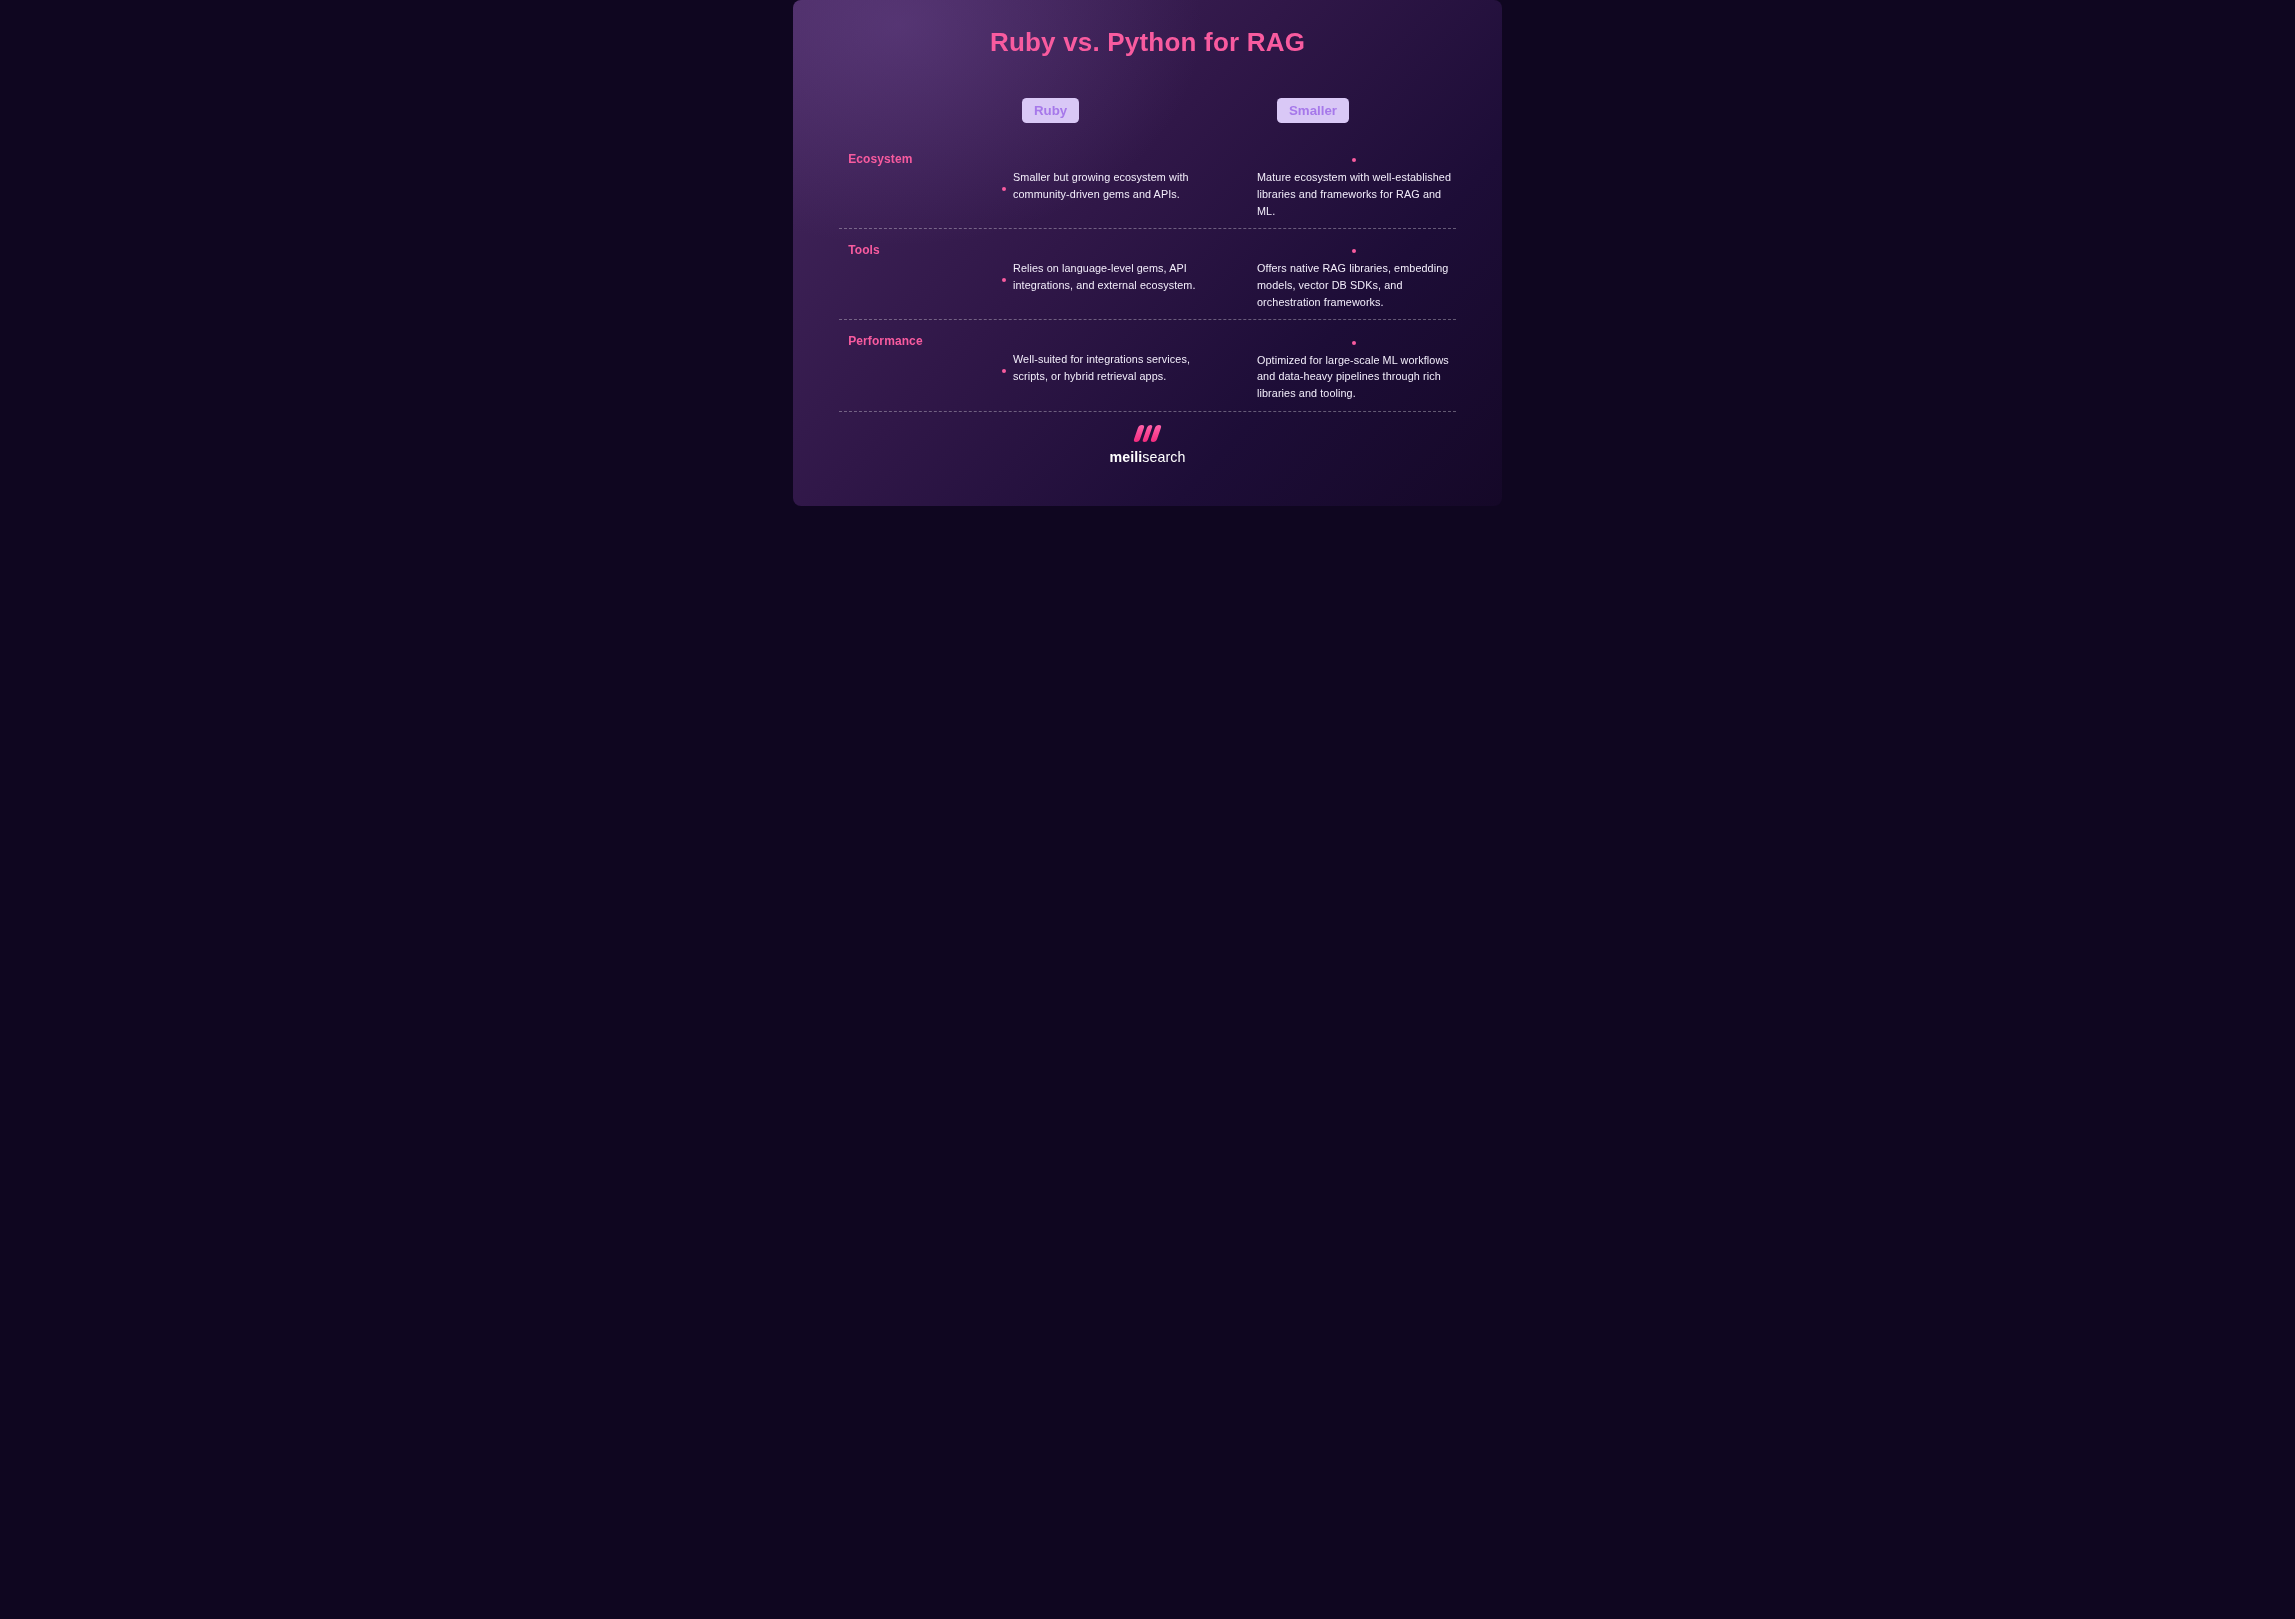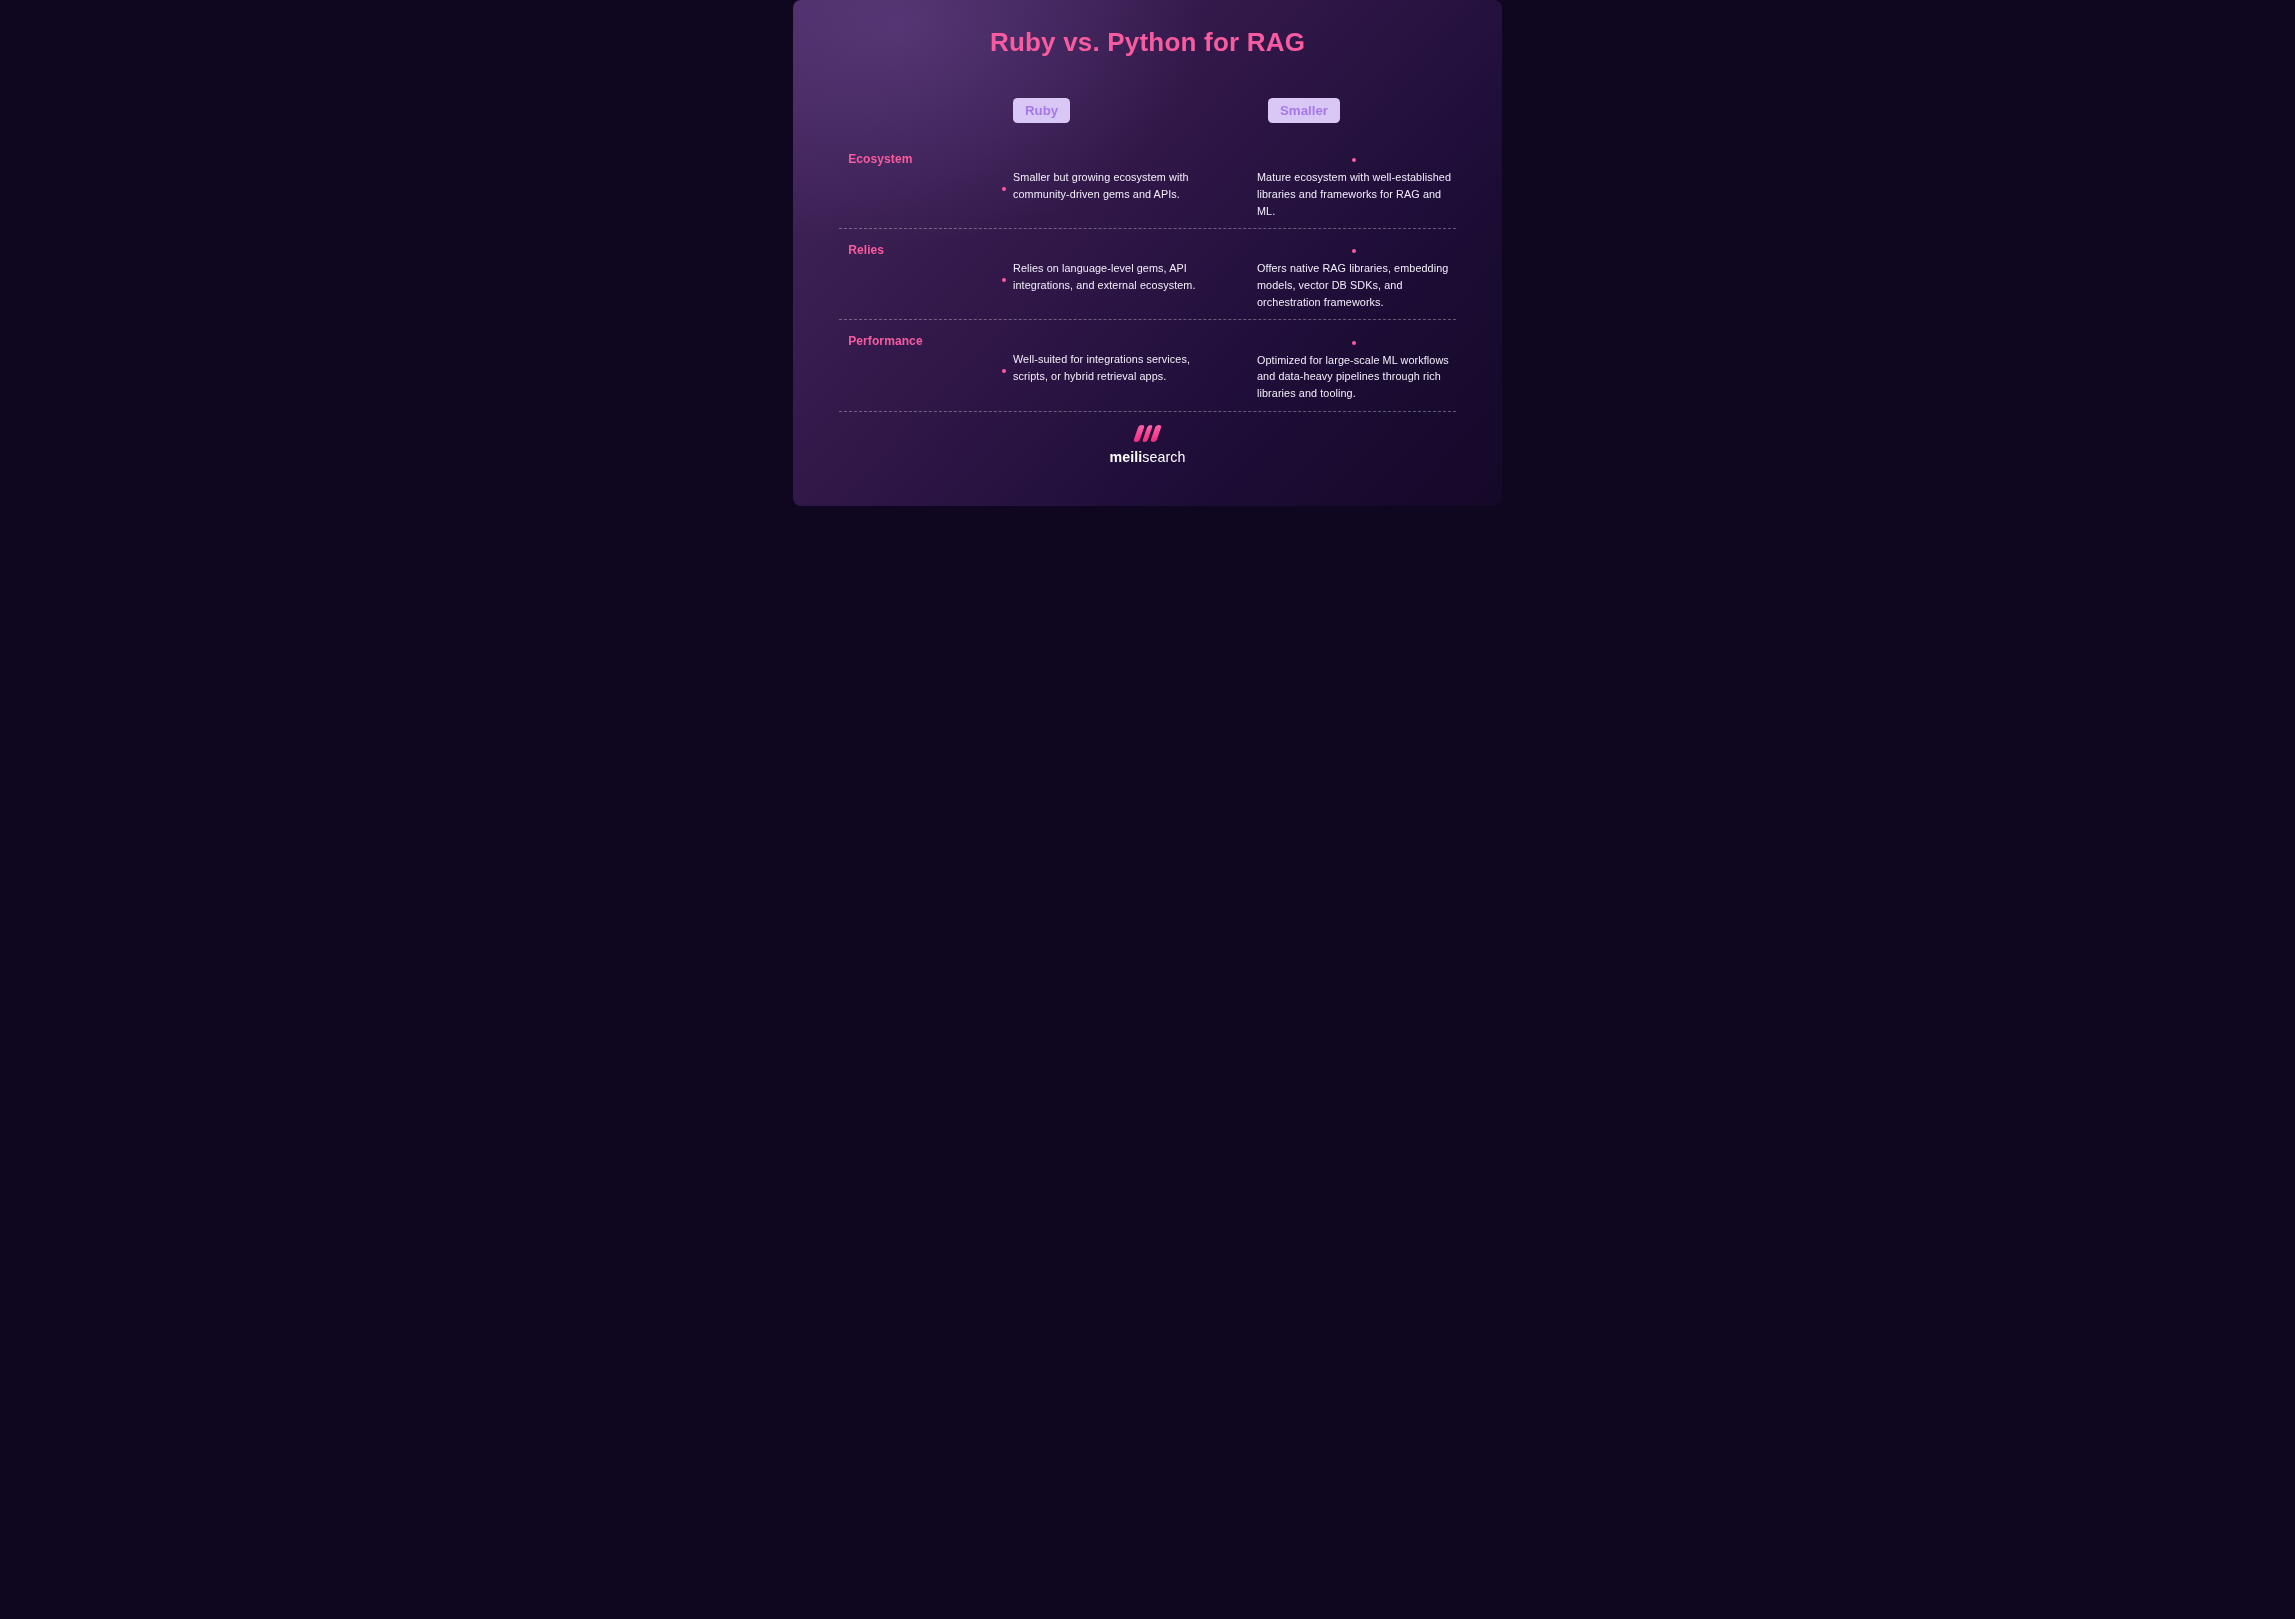--- a/index.html
+++ b/index.html
@@ -37,21 +37,21 @@
     grid-template-columns: 163px 255px 1fr;
   }
 
   .col-header-row {
     margin-top: 40px;
   }
 
   .badge {
     grid-column: var(--col);
     justify-self: start;
-    margin-left: 11px;
+    margin-left: 20px;
     background: #d9c8f6;
     color: #a678ea;
     font-weight: 700;
     font-size: 13.3px;
     padding: 4.6px 12px 5.5px 12px;
     border-radius: 4.6px;
   }
 
   .table {
     margin-top: 14.7px;
@@ -145,21 +145,21 @@
           <span class="bullet-dot"></span>
           <span class="cell-text">Smaller but growing ecosystem with community-driven gems and APIs.</span>
         </div>
         <div class="cell python-cell">
           <span class="bullet-dot"></span>
           <span class="cell-text">Mature ecosystem with well-established libraries and frameworks for RAG and ML.</span>
         </div>
       </div>
 
       <div class="grid row">
-        <div class="row-label">Relies</div>
+        <div class="row-label">Tools</div>
         <div class="cell ruby-cell">
           <span class="bullet-dot"></span>
           <span class="cell-text">Relies on language-level gems, API integrations, and external ecosystem.</span>
         </div>
         <div class="cell python-cell">
           <span class="bullet-dot"></span>
           <span class="cell-text">Offers native RAG libraries, embedding models, vector DB SDKs, and orchestration frameworks.</span>
         </div>
       </div>
 

